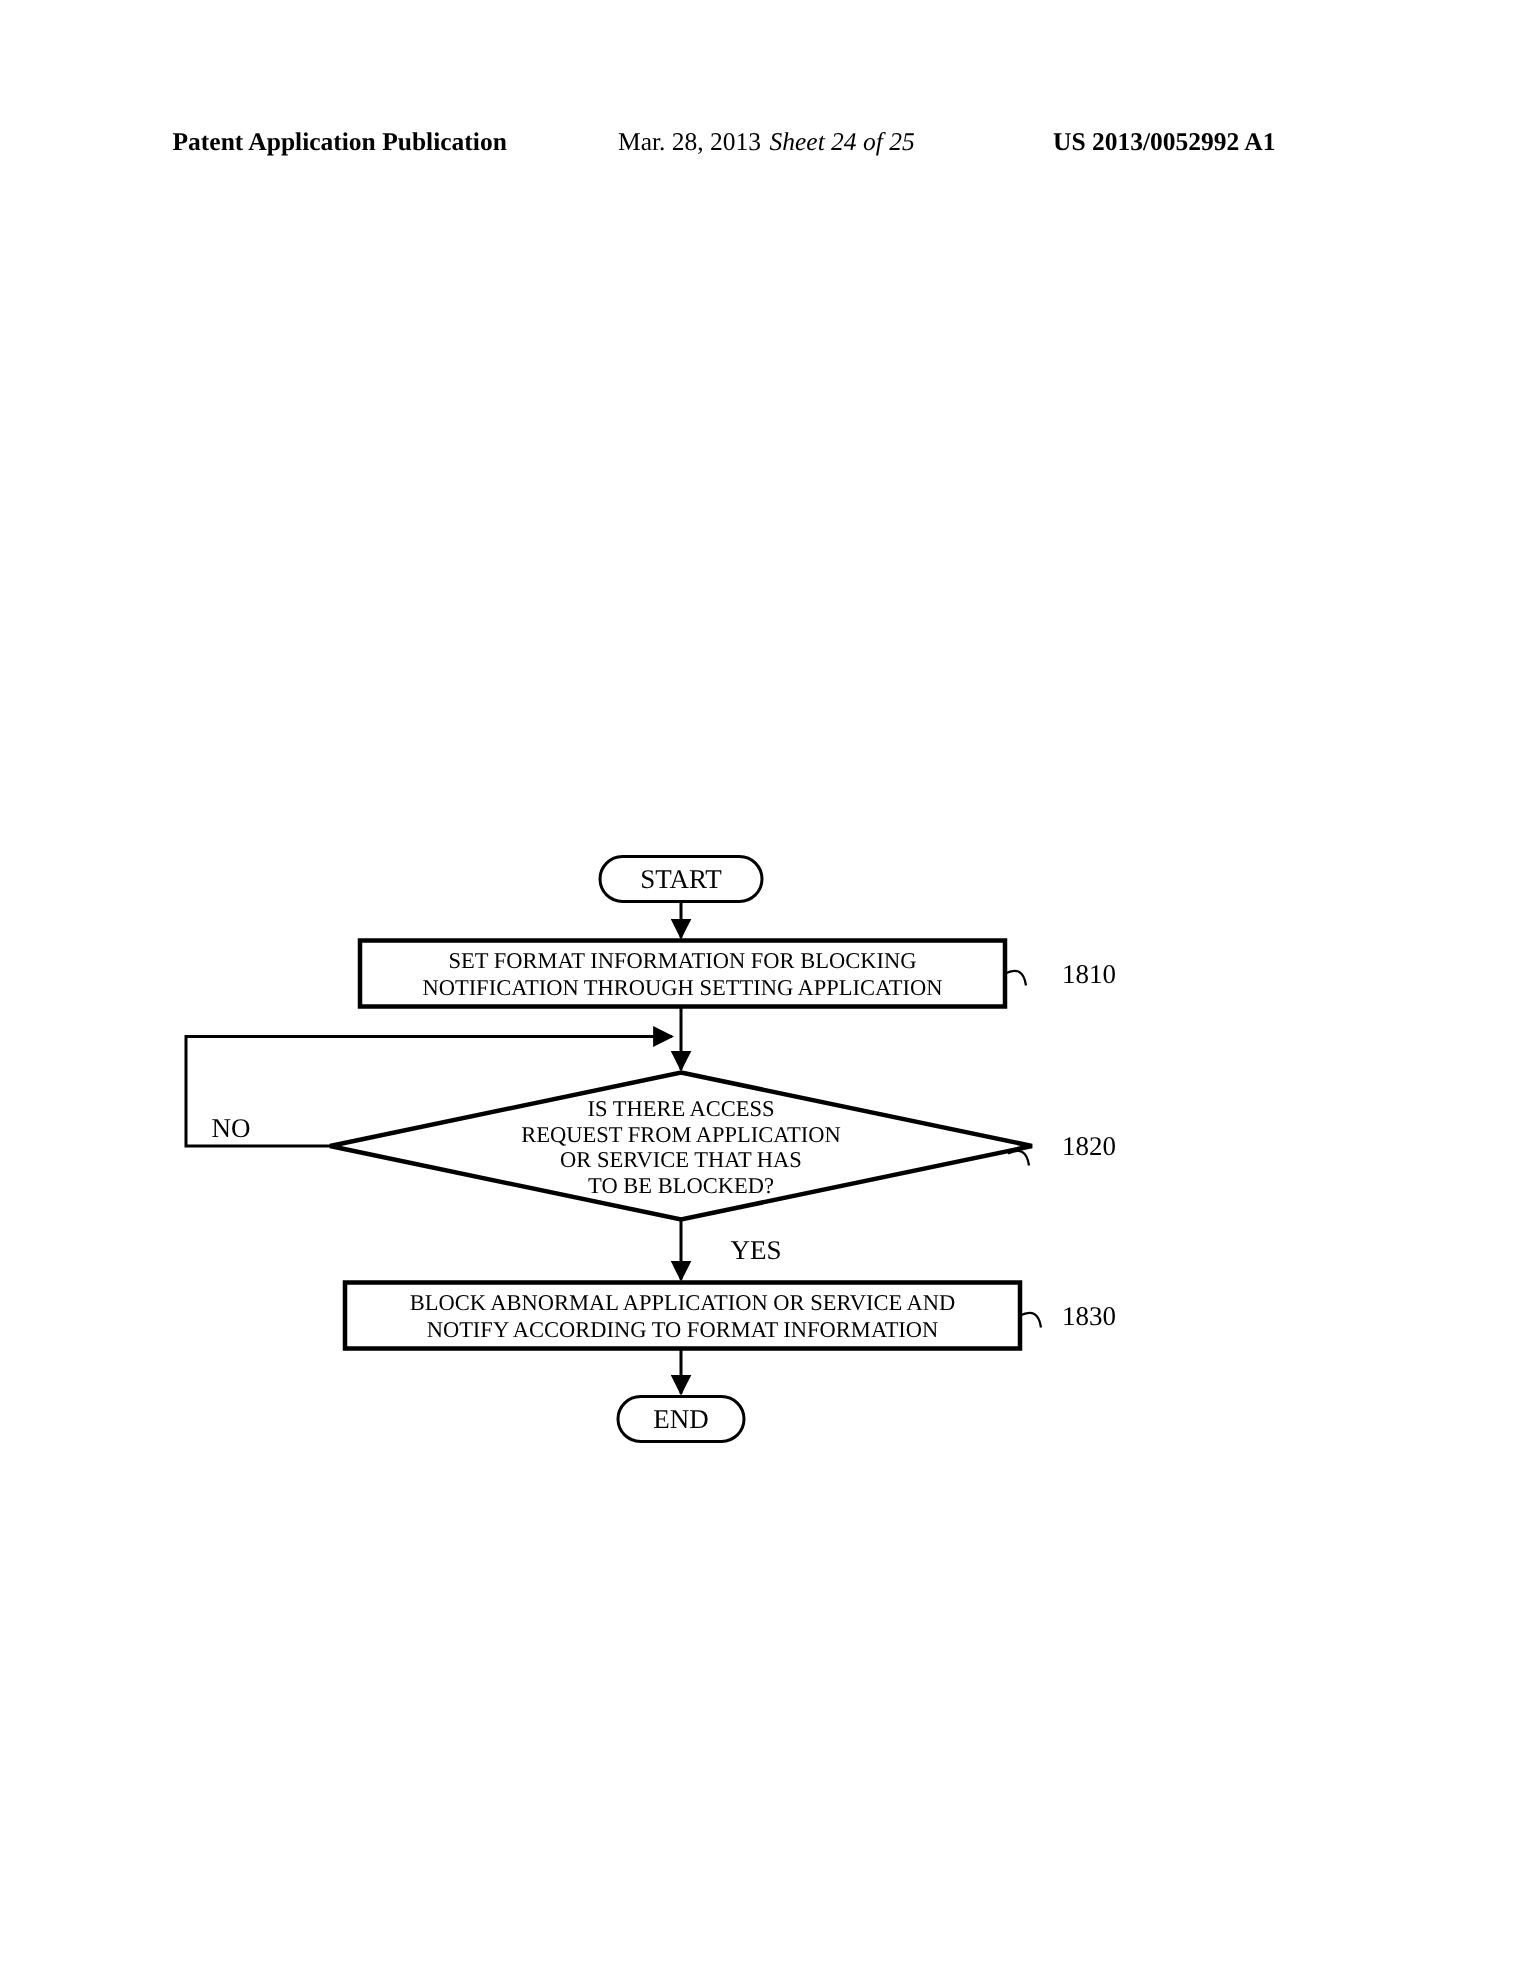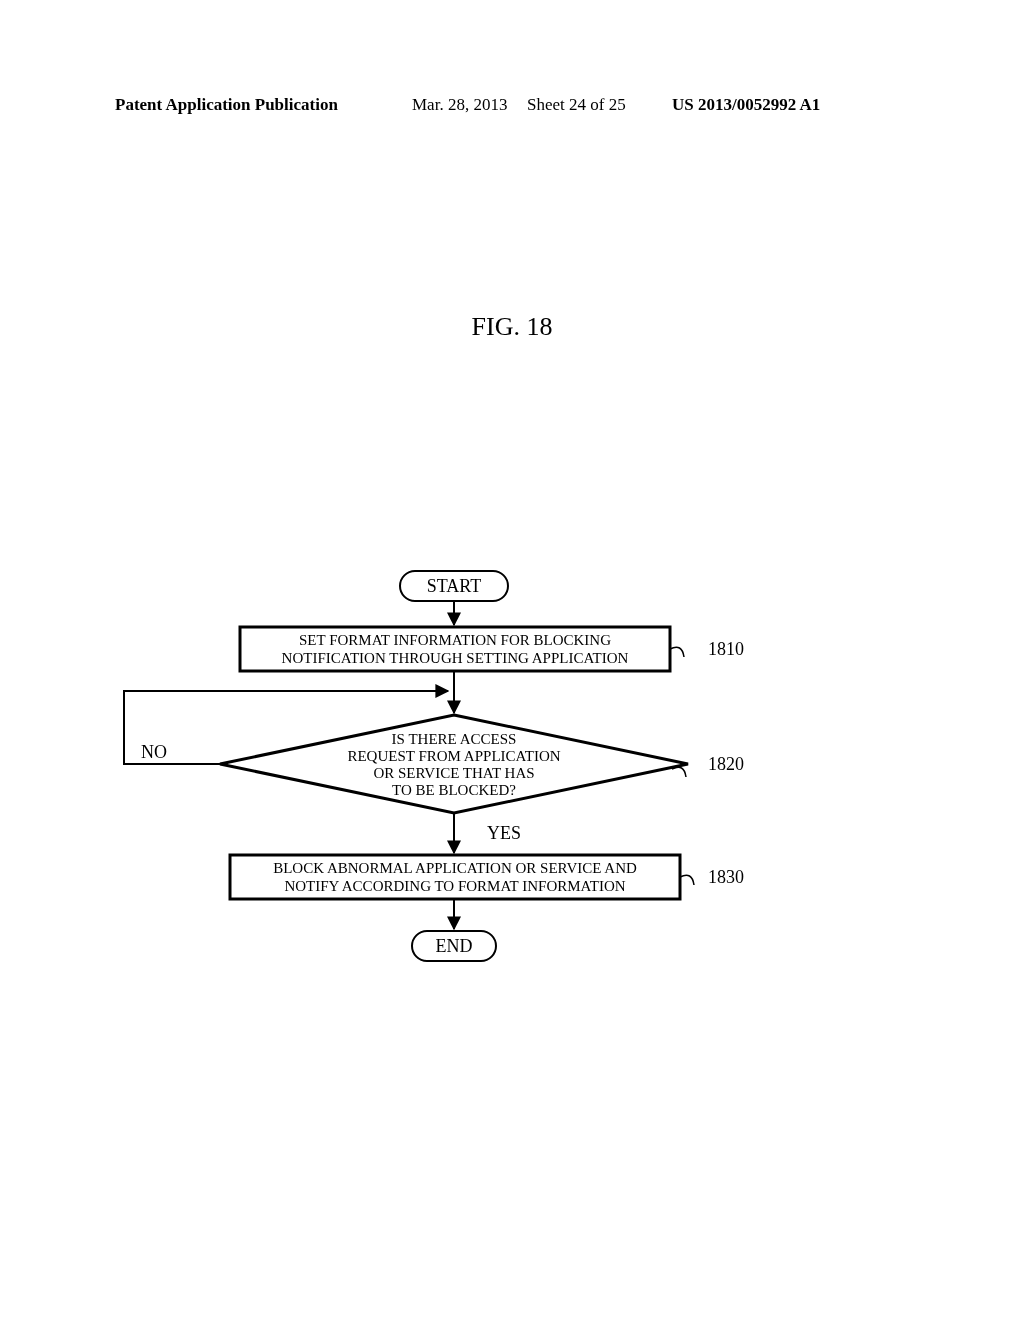--- a/index.html
+++ b/index.html
@@ -13,21 +13,20 @@
   }
   .page {
     position: relative;
     width: 1024px;
     height: 1320px;
   }
   .hdr {
     position: absolute;
     top: 85px;
     font-size: 17px;
-    margin-top: 10px;
   }
   .fig-title {
     position: absolute;
     top: 312px;
     left: 0;
     right: 0;
     text-align: center;
     font-size: 26px;
   }
   .diagram {
@@ -53,26 +52,25 @@
 </style>
 </head>
 <body>
 
 <div class="page">
 
   <div class="hdr" style="left:115px;">
     <b>Patent Application Publication</b>
   </div>
   <div class="hdr" style="left:412px;">Mar. 28, 2013</div>
-  <div class="hdr" style="left:527px;">Sheet 24 of 25</div>
-  <div class="hdr" style="left:672px;">
+  <div class="hdr" style="left:513px;font-style:italic;">Sheet 24 of 25</div>
+  <div class="hdr" style="left:702px;">
     <b>US 2013/0052992 A1</b>
   </div>
 
-  <div class="fig-title">FIG. 18</div>
 
   <div class="diagram">
     <svg viewBox="0 0 800 420">
       <defs>
         <marker id="arrow" viewBox="0 0 10 10" refX="9" refY="5" markerWidth="7" markerHeight="7" orient="auto-start-reverse">
           <path d="M 0 0 L 10 5 L 0 10 z" fill="#000"></path>
         </marker>
       </defs>
 
       <g>

